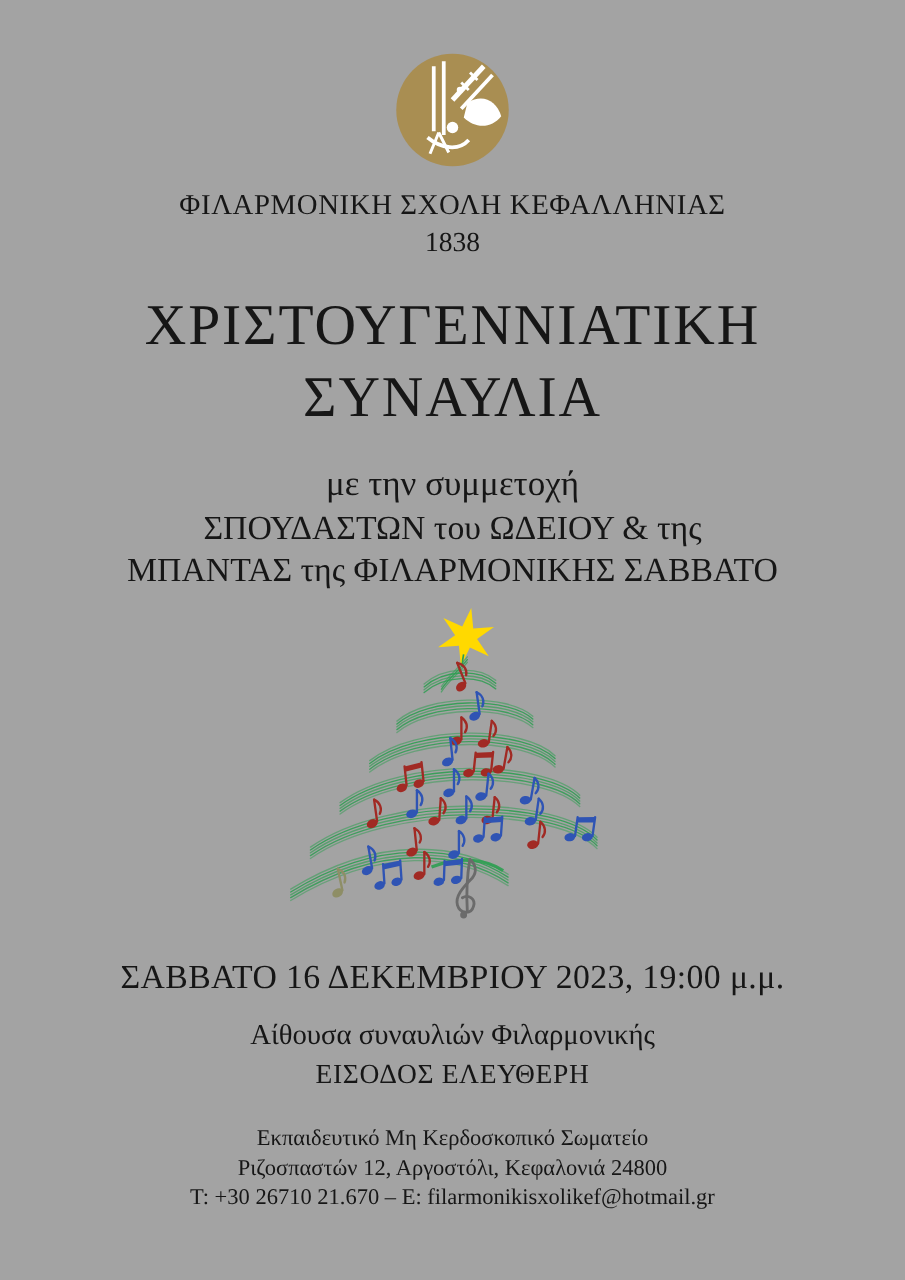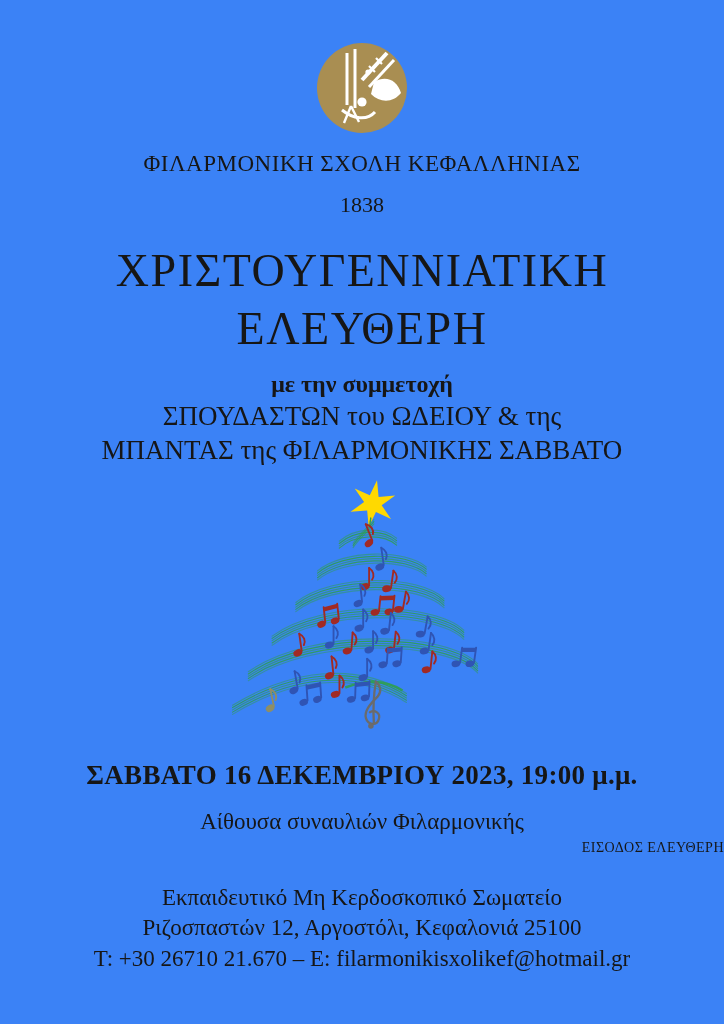--- a/index.html
+++ b/index.html
@@ -1,48 +1,48 @@
 <!DOCTYPE html>
 <html lang="el" style="--text: #161616; --logo_gold: #a98e52; --star_yellow: #ffd900; --stave_green: #2f9e52; --note_red: #a12a24; --note_blue: #2f54b4; --note_olive: #8e8e66; --clef_gray: #6b6b6b;"><head>
 <meta charset="utf-8">
 <style>
   html, body { margin: 0; padding: 0; background: #ffffff; }
   .poster {
     position: relative;
     width: 724px;
     height: 1024px;
     margin: 0 auto;
-    background: #3b82f6;
+    background: #a3a3a3;
     overflow: hidden;
     text-align: center;
     font-family: "Liberation Serif", "DejaVu Serif", serif;
     color: var(--text, #161616);
   }
   .logo-wrap { margin: 42px auto 0; width: 92px; height: 92px; }
   .org-name {
     margin-top: 16px;
     font-size: 23px;
     letter-spacing: 0.5px;
     line-height: 1.2;
   }
-  .org-year { margin-top: 14px; font-size: 22px; }
+  .org-year { margin-top: 3px; font-size: 22px; }
   .main-title {
     margin-top: 24px;
     font-size: 46px;
     line-height: 1.28;
     letter-spacing: 1.5px;
     font-weight: normal;
   }
-  .subtitle { margin-top: 12px; font-size: 24px; font-weight: bold; }
+  .subtitle { margin-top: 24px; font-size: 28px; }
   .participants { margin-top: 2px; font-size: 27px; line-height: 1.25; }
   .tree-wrap { margin-top: 10px; height: 252px; }
-  .event-datetime { margin-top: 30px; font-size: 27px; font-weight: bold; letter-spacing: 0.3px; }
+  .event-datetime { margin-top: 30px; font-size: 27px; font-weight: normal; letter-spacing: 0.3px; }
   .event-venue { margin-top: 18px; font-size: 23px; }
-  .event-admission { margin-top: 5px; font-size: 14px; letter-spacing: 0.5px; text-align: right; }
-  .footer-block { margin-top: 27px; font-size: 23px; line-height: 1.32; }
+  .event-admission { margin-top: 5px; font-size: 22px; letter-spacing: 0.5px; }
+  .footer-block { margin-top: 27px; font-size: 18px; line-height: 1.32; }
 
   
   .stave use, .stave path {
     stroke: var(--stave_green, #2f9e52);
     fill: none;
     stroke-width: 1.1;
     stroke-linecap: round;
   }
   .stave use:nth-child(1) { opacity: 0.55; }
   .stave use:nth-child(2) { opacity: 0.9; }
@@ -79,21 +79,21 @@
         <circle cx="52" cy="30" r="2.6"></circle>
       </g>
     </svg>
   </div>
 
   <div class="org-name">ΦΙΛΑΡΜΟΝΙΚΗ ΣΧΟΛΗ ΚΕΦΑΛΛΗΝΙΑΣ</div>
   <div class="org-year">1838</div>
 
   <h1 class="main-title" style="margin-bottom:1px;">
     <span>ΧΡΙΣΤΟΥΓΕΝΝΙΑΤΙΚΗ</span><br>
-    <span>ΕΛΕΥΘΕΡΗ</span>
+    <span>ΣΥΝΑΥΛΙΑ</span>
   </h1>
 
   <div class="subtitle">με την συμμετοχή</div>
   <div class="participants">
     <span>ΣΠΟΥΔΑΣΤΩΝ του ΩΔΕΙΟΥ &amp; της</span><br>
     <span>ΜΠΑΝΤΑΣ της ΦΙΛΑΡΜΟΝΙΚΗΣ ΣΑΒΒΑΤΟ</span><br>
   </div>
 
   <div class="tree-wrap">
     <svg width="290" height="252" viewBox="0 0 290 255" aria-hidden="true">
@@ -208,17 +208,17 @@
       </g>
     </svg>
   </div>
 
   <div class="event-datetime">ΣΑΒΒΑΤΟ 16 ΔΕΚΕΜΒΡΙΟΥ 2023, 19:00 μ.μ.</div>
   <div class="event-venue">Αίθουσα συναυλιών Φιλαρμονικής</div>
   <div class="event-admission">ΕΙΣΟΔΟΣ ΕΛΕΥΘΕΡΗ</div>
 
   <div class="footer-block">
     <div>Εκπαιδευτικό Μη Κερδοσκοπικό Σωματείο</div>
-    <div>Ριζοσπαστών 12, Αργοστόλι, Κεφαλονιά 25100</div>
+    <div>Ριζοσπαστών 12, Αργοστόλι, Κεφαλονιά 24800</div>
     <div>T: +30 26710 21.670 – E: filarmonikisxolikef@hotmail.gr</div>
   </div>
 
 </div>
 
 </body></html>

